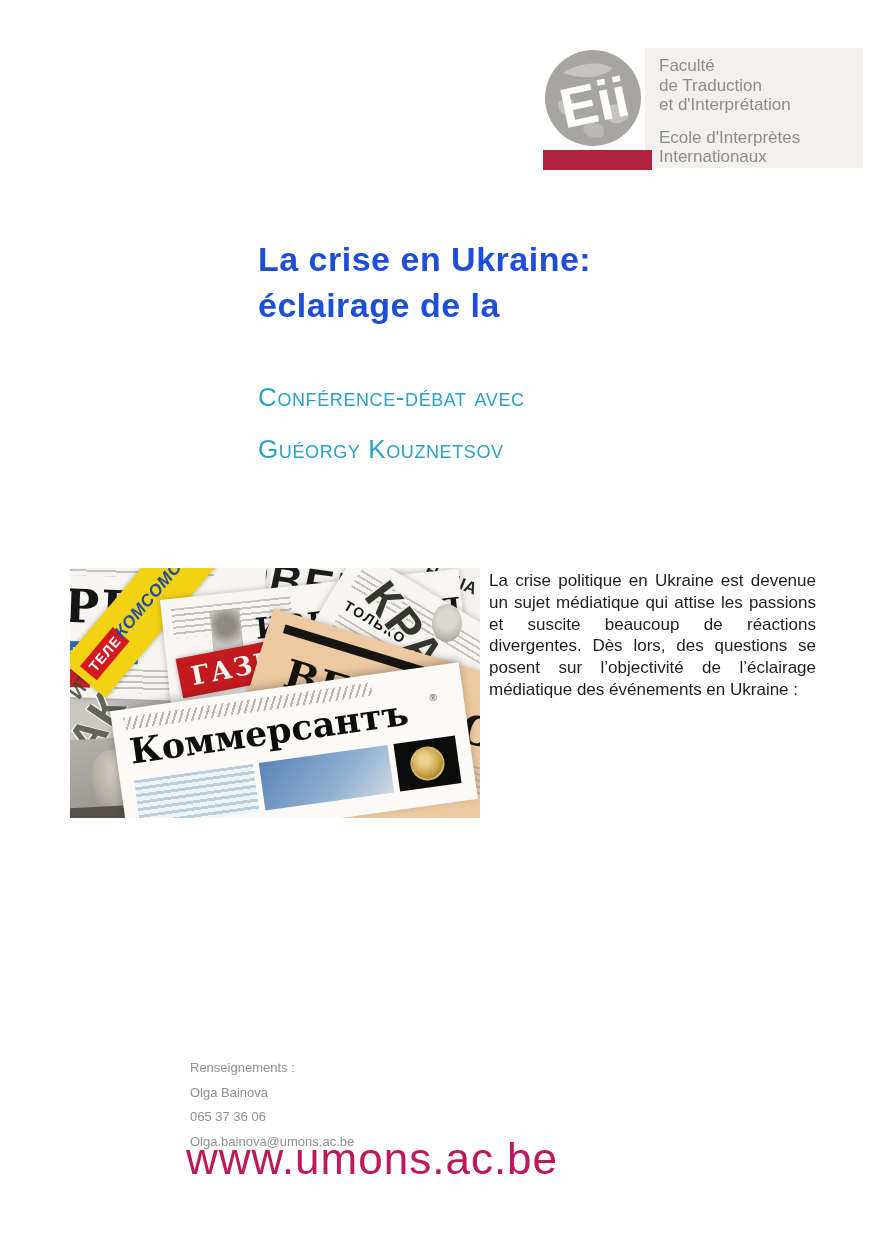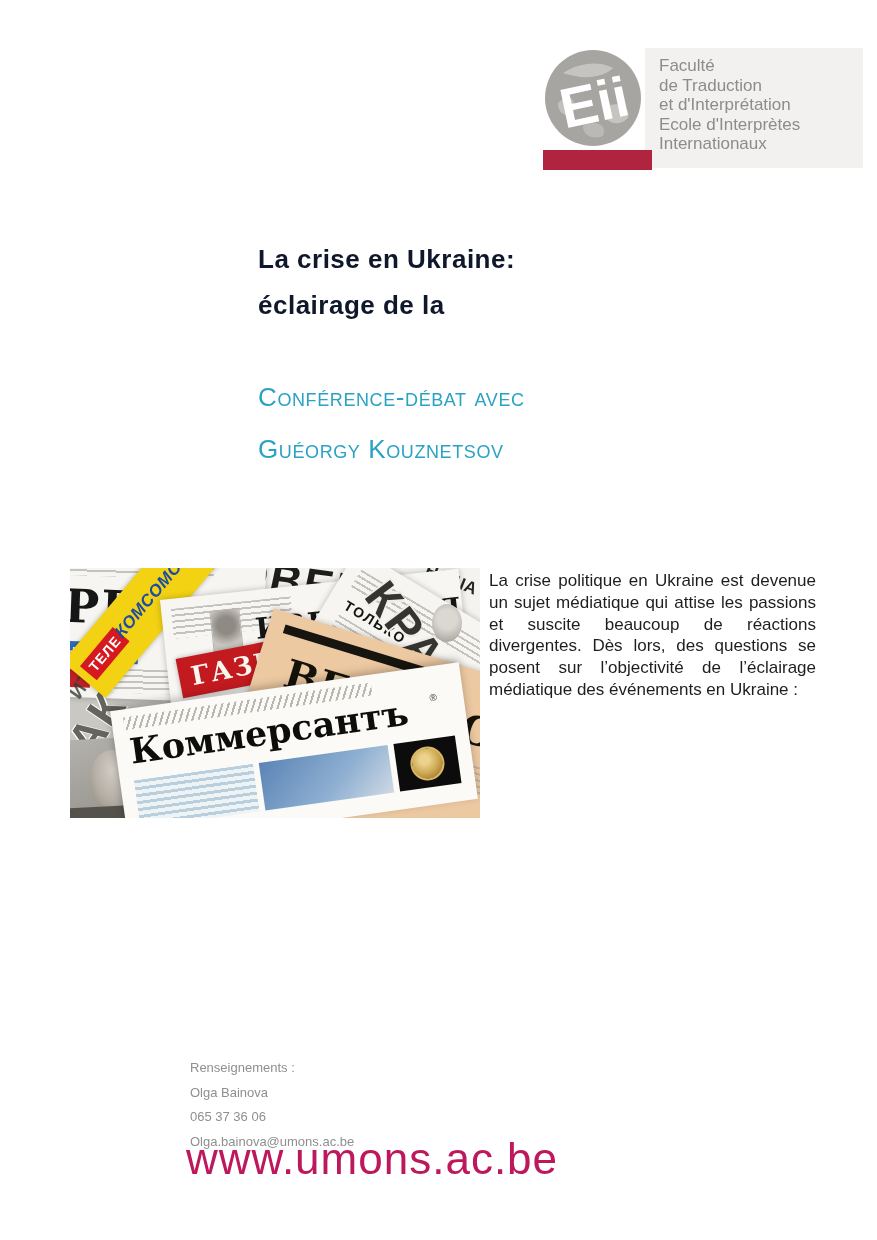--- a/index.html
+++ b/index.html
@@ -28,28 +28,28 @@
   .logo-left-text .red-line { color:#d6252b; }
   .u-underline { border-bottom:3px solid #d6252b; }
 
   
   .logo-right { position:absolute; left:543px; top:46px; width:320px; height:124px; }
   .fti-textbox {
     position:absolute; left:102px; top:2px; width:218px; height:120px;
     background:#f2f1ef; padding:8px 0 0 14px;
     color:#8d8c8a; font-size:17px; line-height:19.5px;
   }
-  .fti-school { }
+  .fti-school { margin-top:13px; }
   .globe { position:absolute; left:0; top:2px; }
   .fti-bar { position:absolute; left:0; top:104px; width:109px; height:20px; background:#b0243f; }
 
   
   .title-block {
     position:absolute; left:258px; top:236px;
-    color:#0f172a; font-size:26px; font-weight:700;
+    color:#1d4ed8; font-size:34px; font-weight:700;
     line-height:46px; letter-spacing:0.5px;
   }
   .subtitle-block { position:absolute; left:258px; top:382px; }
   .subtitle-line {
     font-variant:small-caps; color:#2aa2c4;
     font-size:26px; font-weight:400; letter-spacing:0.6px;
     margin-bottom:21px; white-space:nowrap;
   }
 
   

